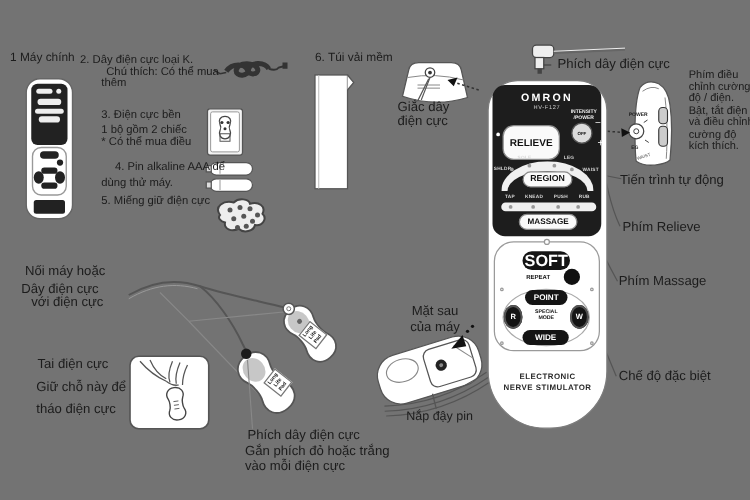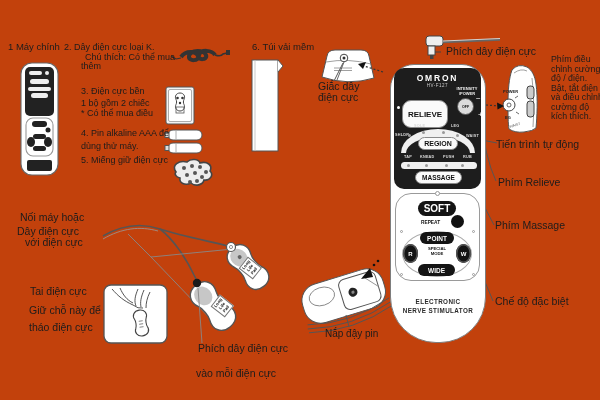--- a/index.html
+++ b/index.html
@@ -1,17 +1,17 @@
 <!DOCTYPE html>
 <html><head>
 <meta charset="utf-8">
 <style>
   * { margin:0; padding:0; box-sizing:border-box; }
   html,body { background:#fff; }
-  .canvas { position:relative; width:600px; height:400px; background:#c2410c;
+  .canvas { position:relative; width:600px; height:400px; background:#737373;
             font-family:"Liberation Sans", sans-serif; color:#1b1b1b; overflow:hidden; }
   svg.art { position:absolute; left:0; top:0; width:600px; height:400px; }
   .lbl { position:absolute; font-size:10.5px; line-height:11.5px; color:#1c1c1c; white-space:nowrap; }
   .lbl-s { font-size:9px; line-height:9.6px; }
   .note { position:absolute; font-size:8.8px; line-height:9.5px; white-space:nowrap; color:#1c1c1c; }
   .blk div { white-space:nowrap; }
 
   
   .device { position:absolute; left:390px; top:64px; width:96px; height:279px; background:#fff;
             border:1.5px solid #7d7d7d; border-radius:24px 24px 46px 46px; }
@@ -202,21 +202,21 @@
     </g>
   </svg>
 
   <div class="lbl lbl-s" style="left:8px;top:42px;font-size:9.5px">1 Máy chính</div>
   <div class="lbl lbl-s" style="left:64px;top:43px">2. Dây điện cực loại K.</div>
   <div class="lbl lbl-s" style="left:85px;top:52.5px">Chú thích: Có thể mua</div>
   <div class="lbl lbl-s" style="left:81px;top:62px">thêm</div>
   <div class="lbl lbl-s" style="left:81px;top:87px">3. Điện cực bền</div>
   <div class="lbl lbl-s" style="left:81px;top:99px">1 bộ gồm 2 chiếc</div>
   <div class="lbl lbl-s" style="left:81px;top:109px">* Có thể mua điều</div>
-  <div class="lbl lbl-s" style="left:81px;top:129px">4. Pin alkaline AAA để</div>
+  <div class="lbl lbl-s" style="left:92px;top:129px">4. Pin alkaline AAA để</div>
   <div class="lbl lbl-s" style="left:81px;top:142px">dùng thử máy.</div>
   <div class="lbl lbl-s" style="left:81px;top:156px">5. Miếng giữ điện cực</div>
   <div class="lbl lbl-s" style="left:252px;top:42px;font-size:9.5px">6. Túi vải mềm</div>
 
   <div class="lbl" style="left:318px;top:81px">Giắc dây</div>
   <div class="lbl" style="left:318px;top:92px">điện cực</div>
   <div class="lbl" style="left:446px;top:46px">Phích dây điện cực</div>
 
   <div class="note blk" style="left:551px;top:55px">
     <div>Phím điều</div>
@@ -226,30 +226,35 @@
     <div>và điều chỉnh</div>
     <div>cường độ</div>
     <div>kích thích.</div>
   </div>
 
   <div class="lbl" style="left:496px;top:139px">Tiến trình tự động</div>
   <div class="lbl" style="left:498px;top:177px">Phím Relieve</div>
   <div class="lbl" style="left:495px;top:220px">Phím Massage</div>
   <div class="lbl" style="left:495px;top:296px">Chế độ đặc biệt</div>
 
+  <div class="lbl blk" style="left:326px;top:243px;width:44px;text-align:center;line-height:12.5px">
+    <div>Mặt sau</div>
+    <div>của máy</div>
+  </div>
   <div class="lbl" style="left:325px;top:328px;font-size:10px">Nắp đậy pin</div>
 
   <div class="lbl" style="left:20px;top:212px">Nối máy hoặc</div>
   <div class="lbl" style="left:17px;top:226px">Dây điện cực</div>
   <div class="lbl" style="left:25px;top:237px">với điện cực</div>
   <div class="lbl" style="left:30px;top:286px">Tai điện cực</div>
   <div class="lbl" style="left:29px;top:305px">Giữ chỗ này để</div>
   <div class="lbl" style="left:29px;top:322px">tháo điện cực</div>
 
   <div class="lbl" style="left:198px;top:343px">Phích dây điện cực</div>
+  <div class="lbl" style="left:196px;top:356px">Gắn phích đỏ hoặc trắng</div>
   <div class="lbl" style="left:196px;top:368px">vào mỗi điện cực</div>
 
   <div class="padlbl" style="left:243px;top:259px;transform:rotate(-52deg)">
     <div>Long</div>
       <div>Life</div>
       <div>Pad</div>
   </div>
   <div class="padlbl" style="left:215px;top:297px;transform:rotate(-52deg)">
     <div>Long</div>
       <div>Life</div>
@@ -292,21 +297,21 @@
       <div class="mbar"></div>
       <div class="dot" style="left:13px;top:95.5px;width:3px;height:3px;background:#999"></div>
       <div class="dot" style="left:31px;top:95.5px;width:3px;height:3px;background:#999"></div>
       <div class="dot" style="left:51px;top:95.5px;width:3px;height:3px;background:#999"></div>
       <div class="dot" style="left:67px;top:95.5px;width:3px;height:3px;background:#999"></div>
       <div class="wpill" style="left:21px;top:102.5px;width:47px;height:13px;font-size:6.5px">MASSAGE</div>
     </div>
 
     <div class="dlow">
       <div class="dot" style="left:39px;top:-3px;width:5px;height:5px;border:1px solid #999;background:#fff"></div>
-      <div class="bpill" style="left:22px;top:7px;width:38px;height:15px;font-size:10px;border-radius:9px">SOFT</div>
+      <div class="bpill" style="left:22px;top:7px;width:38px;height:15px;font-size:13px;border-radius:9px">SOFT</div>
       <div style="position:absolute;left:25px;top:25.5px;font-size:4.8px;font-weight:bold;color:#111">REPEAT</div>
       <div class="dot" style="left:55px;top:21px;width:13px;height:13px;background:#111"></div>
 
       <div style="position:absolute;left:6px;top:37px;width:70px;height:46px">
         <div style="position:absolute;left:0;top:0;right:0;bottom:0;border:1px solid #aaa;border-radius:50%"></div>
         <div class="bpill" style="left:18px;top:1px;width:34px;height:12px;font-size:6.5px">POINT</div>
         <div class="bpill" style="left:16px;top:33px;width:37px;height:12px;font-size:6.5px">WIDE</div>
         <div class="rw" style="left:1px;top:13px">R</div>
         <div class="rw" style="left:54px;top:13px">W</div>
         <div class="blk" style="position:absolute;left:21px;top:15px;width:28px;text-align:center;font-size:4.2px;line-height:5px;font-weight:bold;color:#111">

